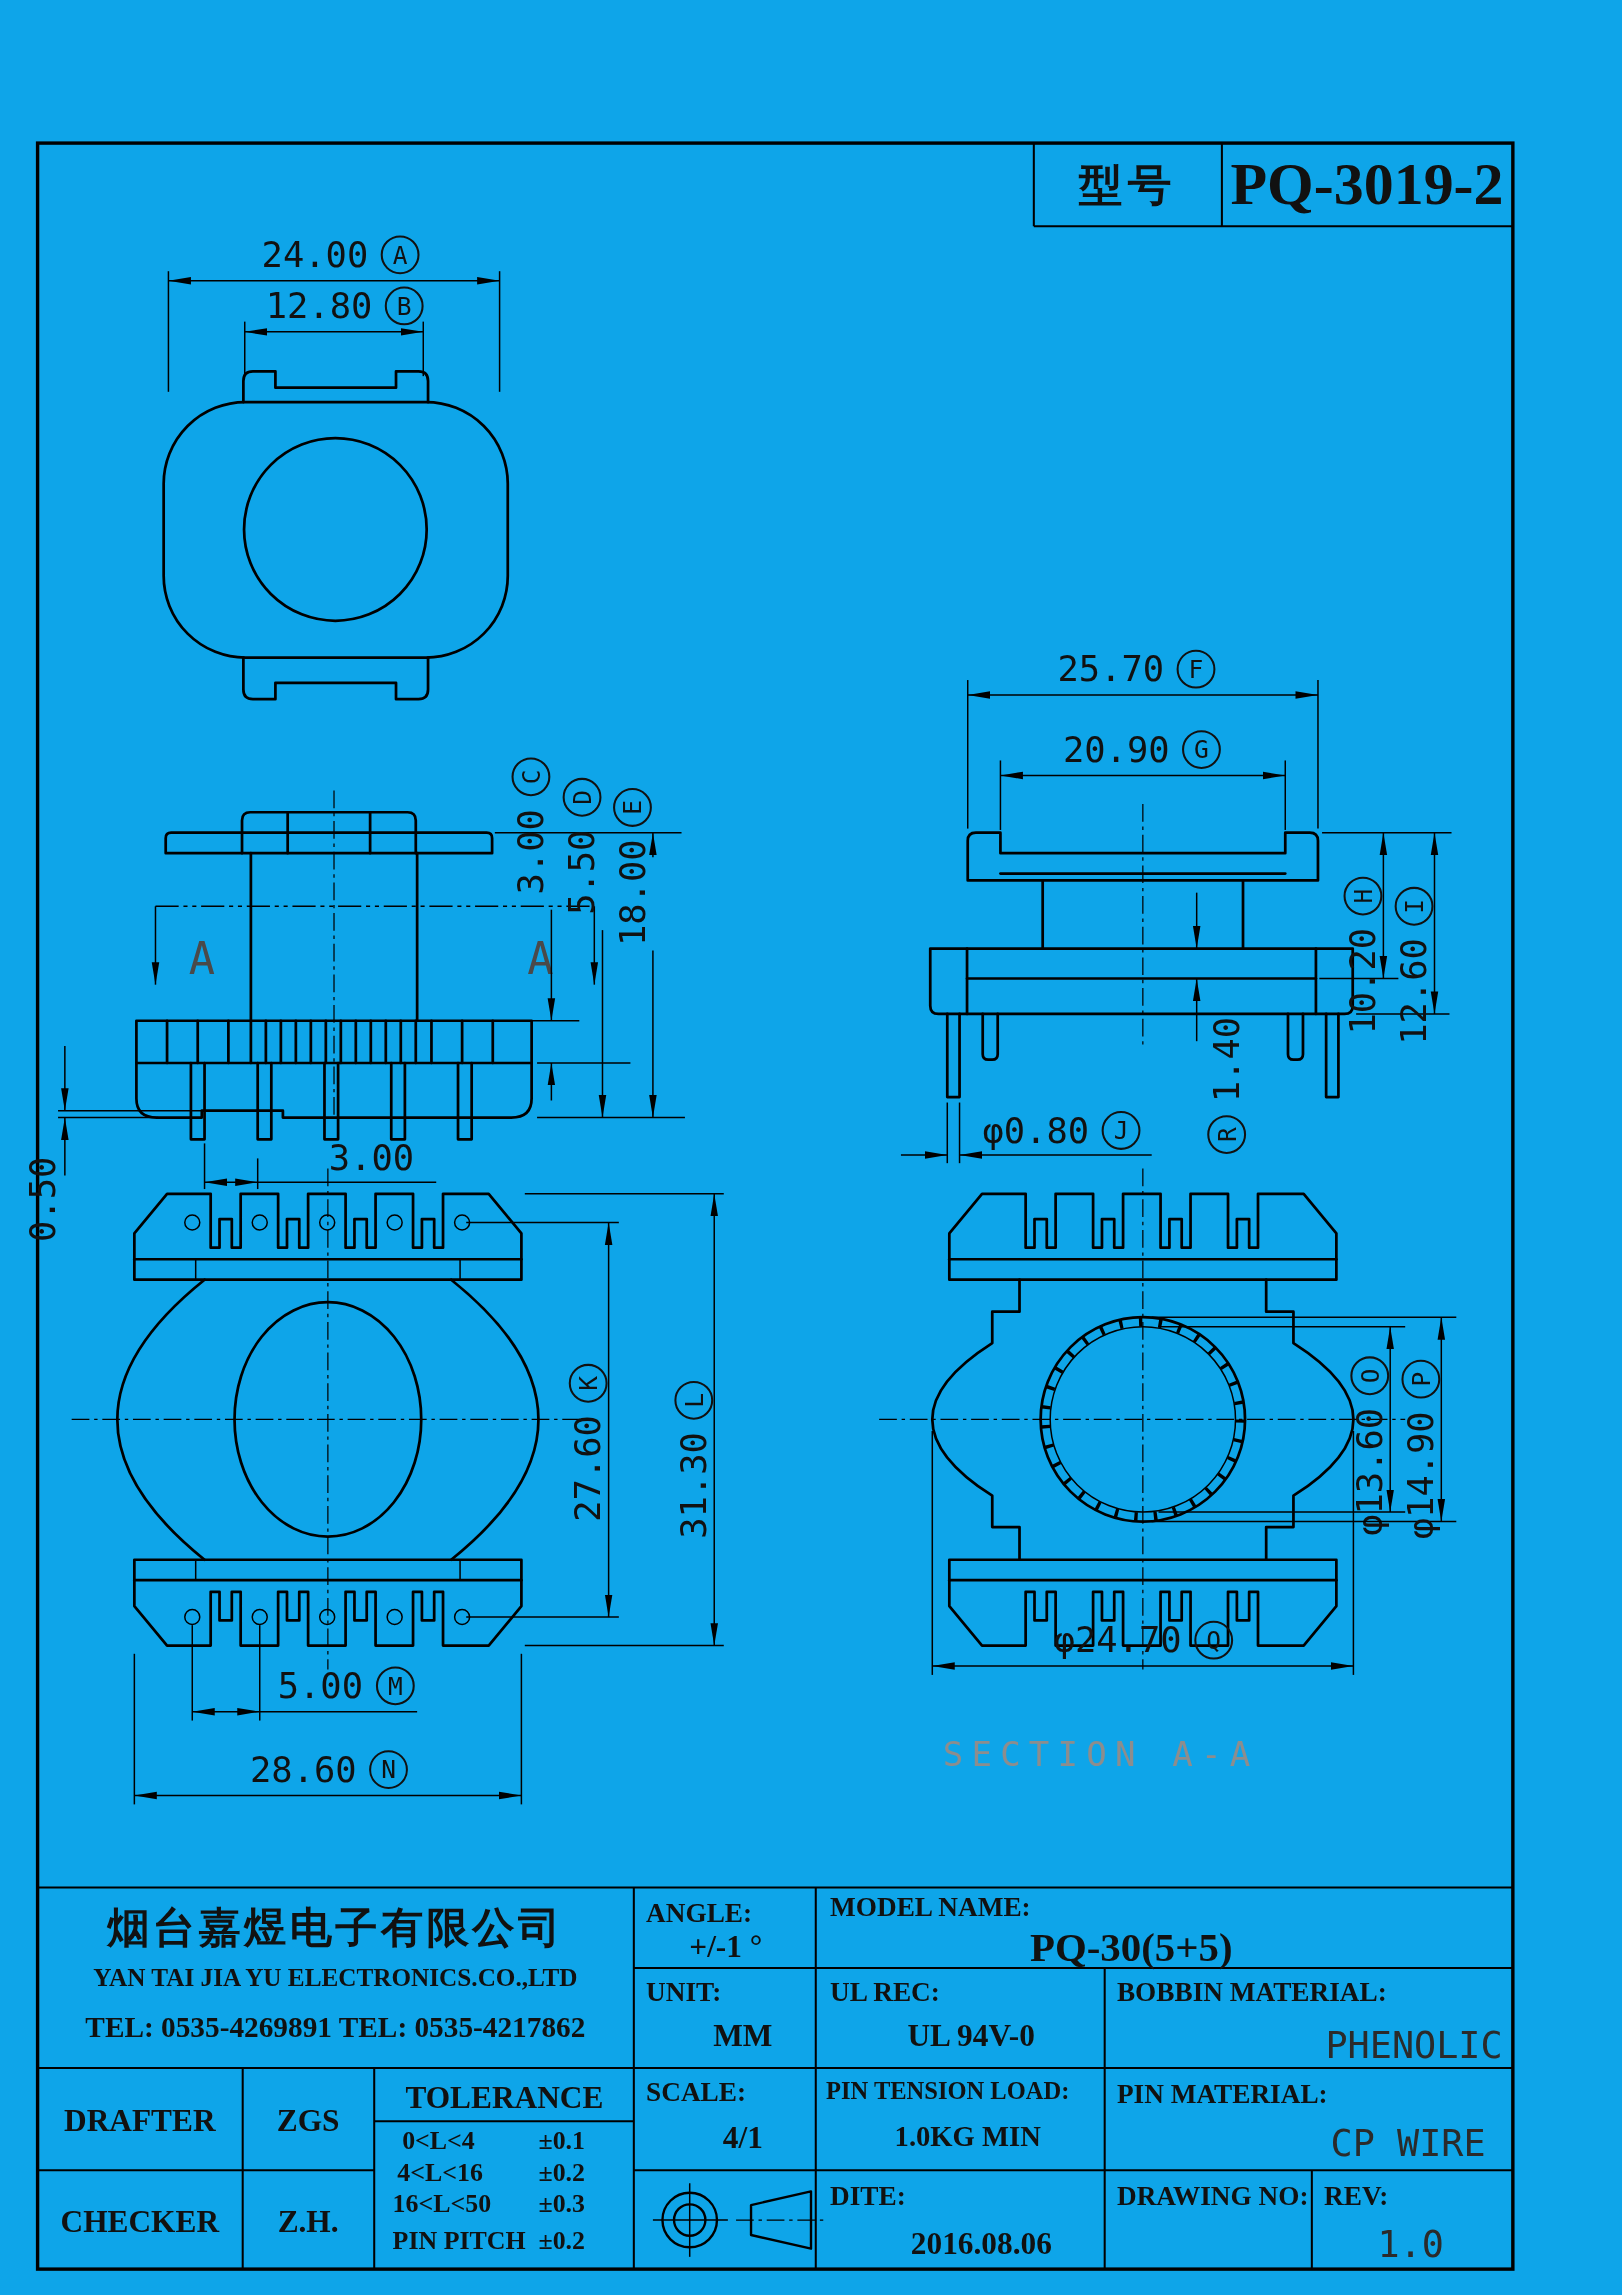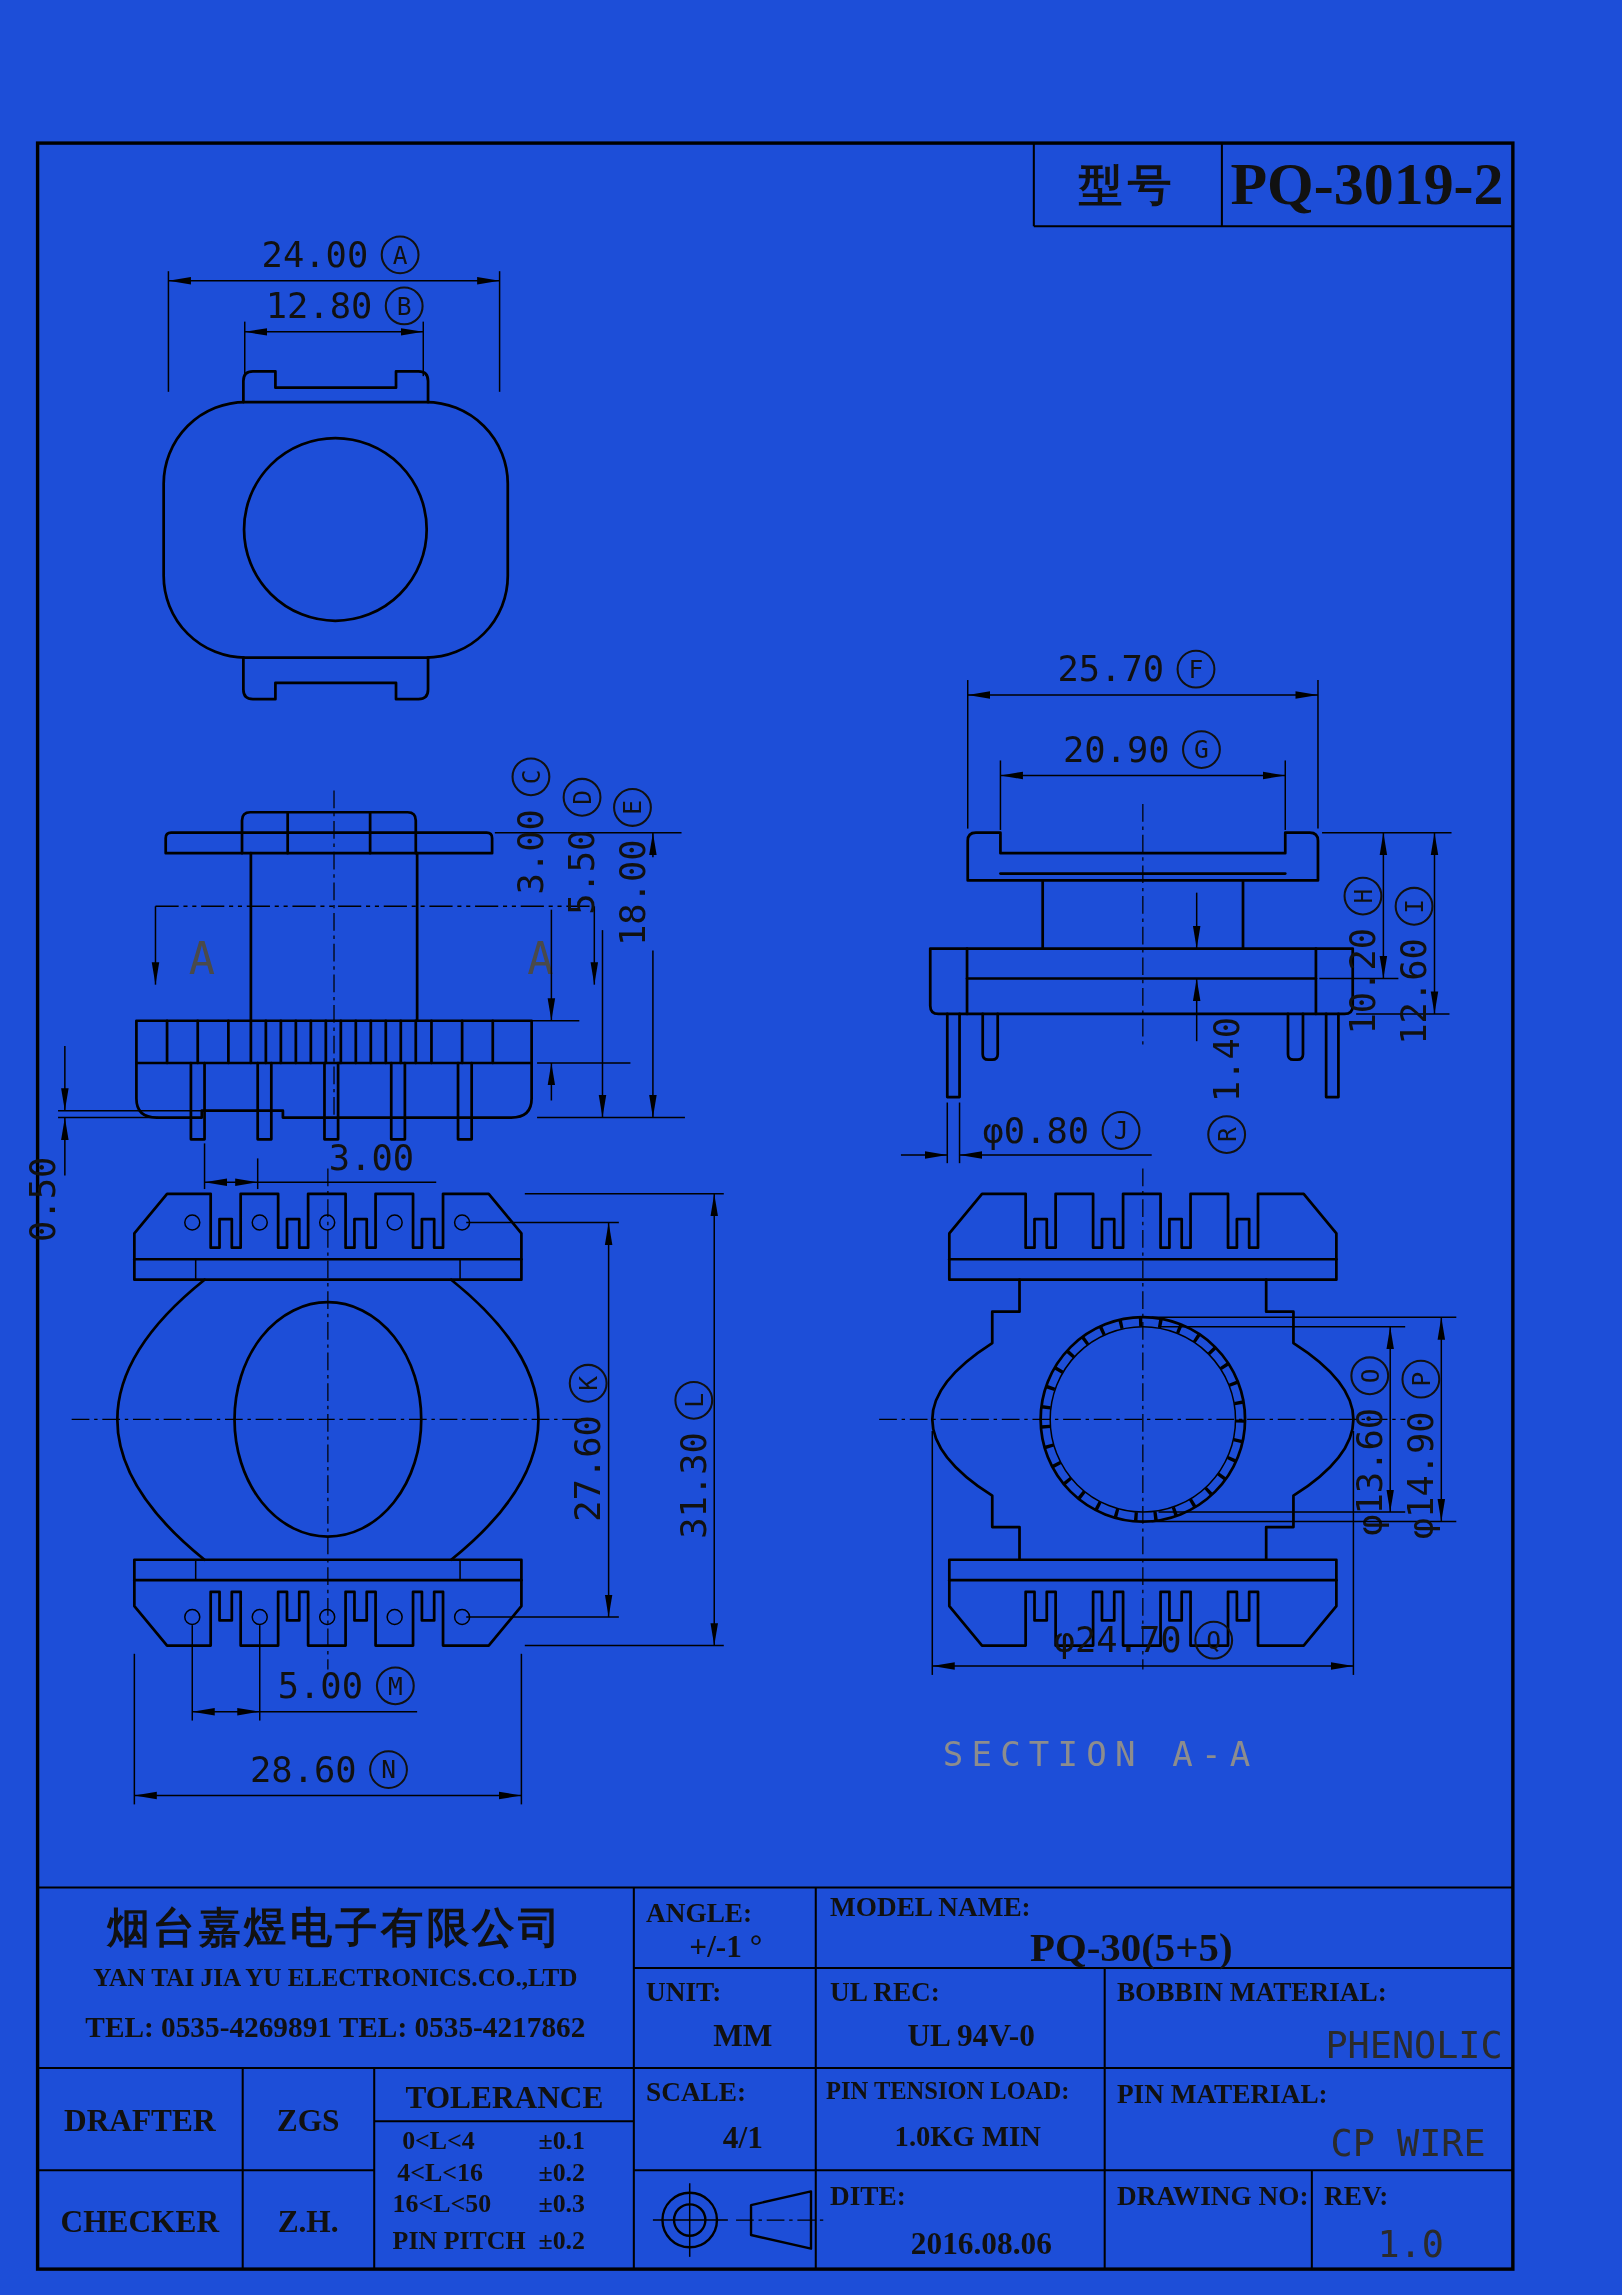--- a/index.html
+++ b/index.html
@@ -1,16 +1,16 @@
 <!DOCTYPE html>
 <html style="font-size:11px"><head>
 <meta charset="utf-8">
 <style>
   html,body{margin:0;padding:0;background:#ffffff;}
-  .page{width:1622px;height:2295px;position:relative;background:#1d4ed8;}
+  .page{width:1622px;height:2295px;position:relative;background:#0ea5e9;}
   svg{display:block;}
   .ol{stroke:#000;stroke-width:4;fill:none;stroke-linejoin:round;stroke-linecap:round;}
   .tl{stroke:#000;stroke-width:2.2;fill:none;}
   .cl{stroke:#000;stroke-width:1.8;fill:none;stroke-dasharray:26 7 5 7;}
   .sl{stroke:#000;stroke-width:2.2;fill:none;stroke-dasharray:34 7 6 7 6 7;}
   .fr{stroke:#000;stroke-width:5;fill:none;}
   .tb{stroke:#000;stroke-width:3;}
   .hatch{stroke:#000;stroke-width:13;fill:none;stroke-dasharray:5 24;}
   text{fill:#111;}
   .t-dim{font:52px "DejaVu Sans Mono", monospace;}

